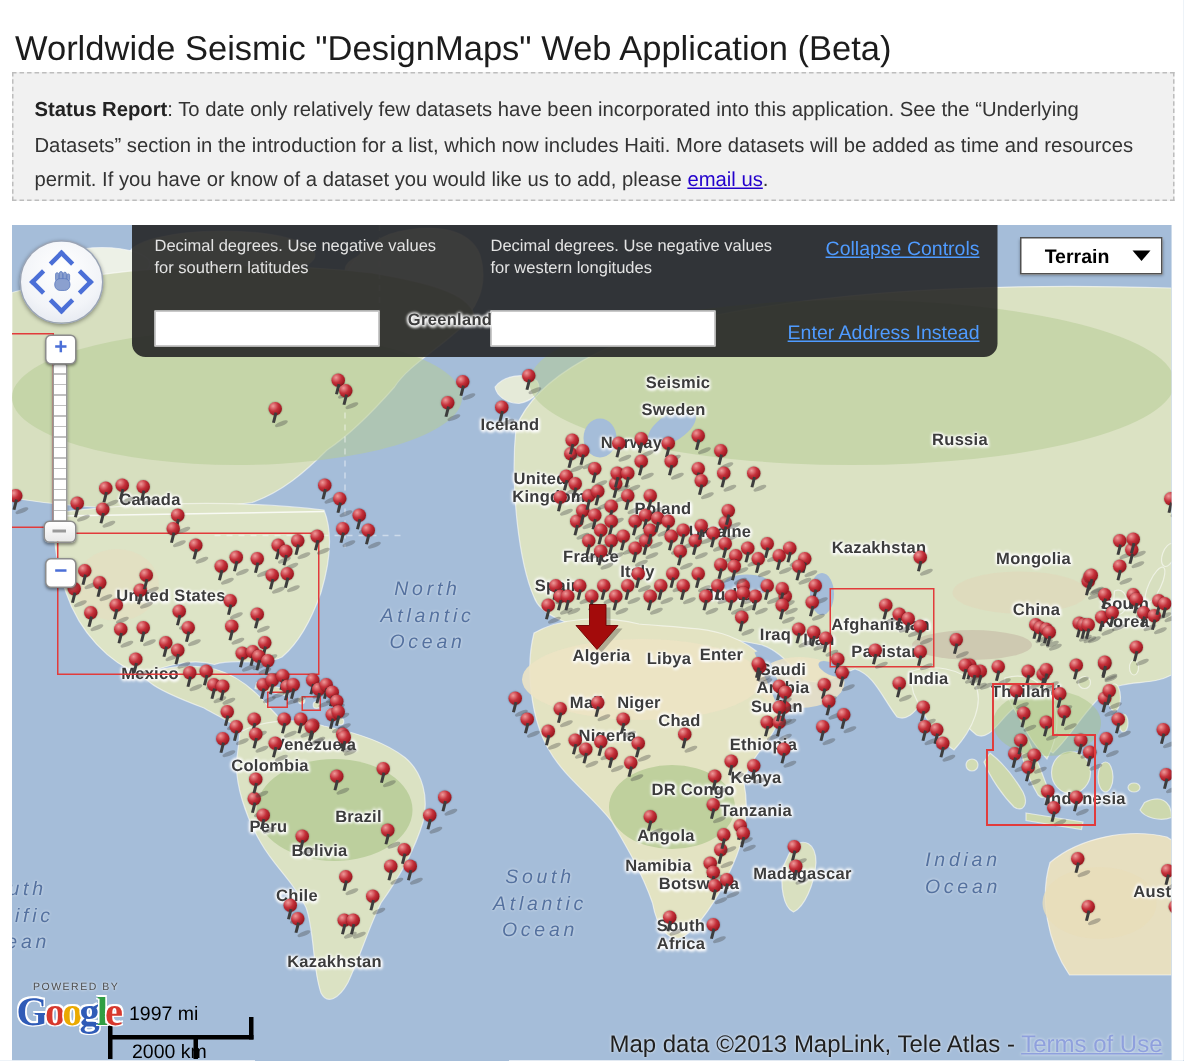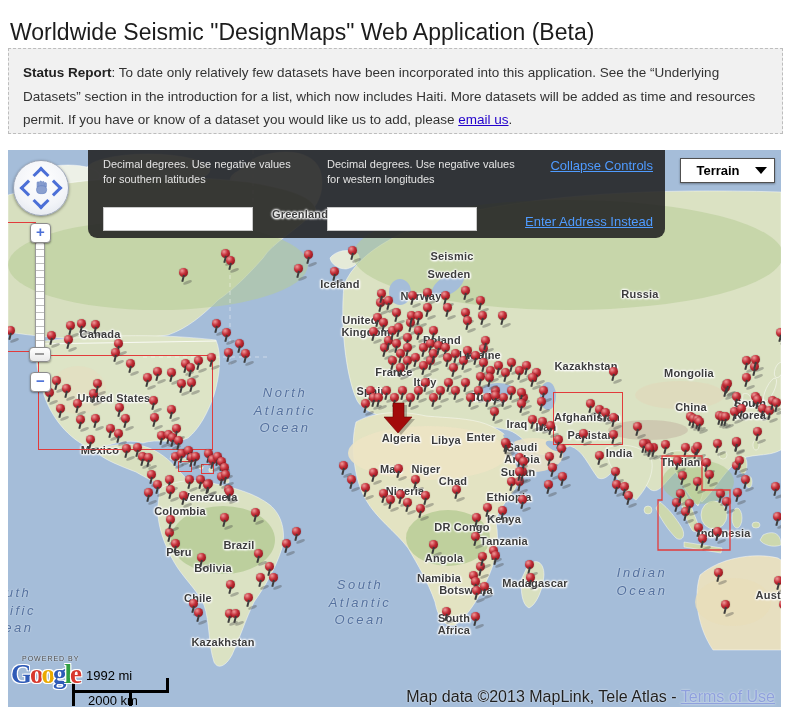--- a/index.html
+++ b/index.html
@@ -630,21 +630,21 @@
     <div class="zoom-track"></div>
     <div class="zoom-handle"></div>
     <div class="zoombtn zoom-minus">−</div>
 
     <div class="scale">
       <div class="bar" style="left:64px;top:540px;width:97px;height:3px;"></div>
       <div class="bar" style="left:64px;top:528px;width:3px;height:28px;"></div>
       <div class="bar" style="left:158px;top:528px;width:3px;height:15px;"></div>
       <div class="bar" style="left:121px;top:540px;width:3px;height:16px;"></div>
     </div>
-    <div class="scale-text" style="left:78px;top:518px;">1992 mi</div>
+    <div class="scale-text" style="left:78px;top:518px;">1997 mi</div>
     <div class="scale-text" style="left:80px;top:543px;">2000 km</div>
 
     <div class="powered-by">POWERED BY</div>
     <div class="glogo" id="glogo"><span style="color: rgb(47, 91, 183);">G</span><span style="color: rgb(215, 56, 45);">o</span><span style="color: rgb(234, 169, 0);">o</span><span style="color: rgb(47, 91, 183);">g</span><span style="color: rgb(48, 158, 67);">l</span><span style="color: rgb(215, 56, 45);">e</span></div>
 
     <div class="attrib">
       <span>Map data ©2013 MapLink, Tele Atlas - </span><a>Terms of Use</a>
     </div>
 
   </div>

